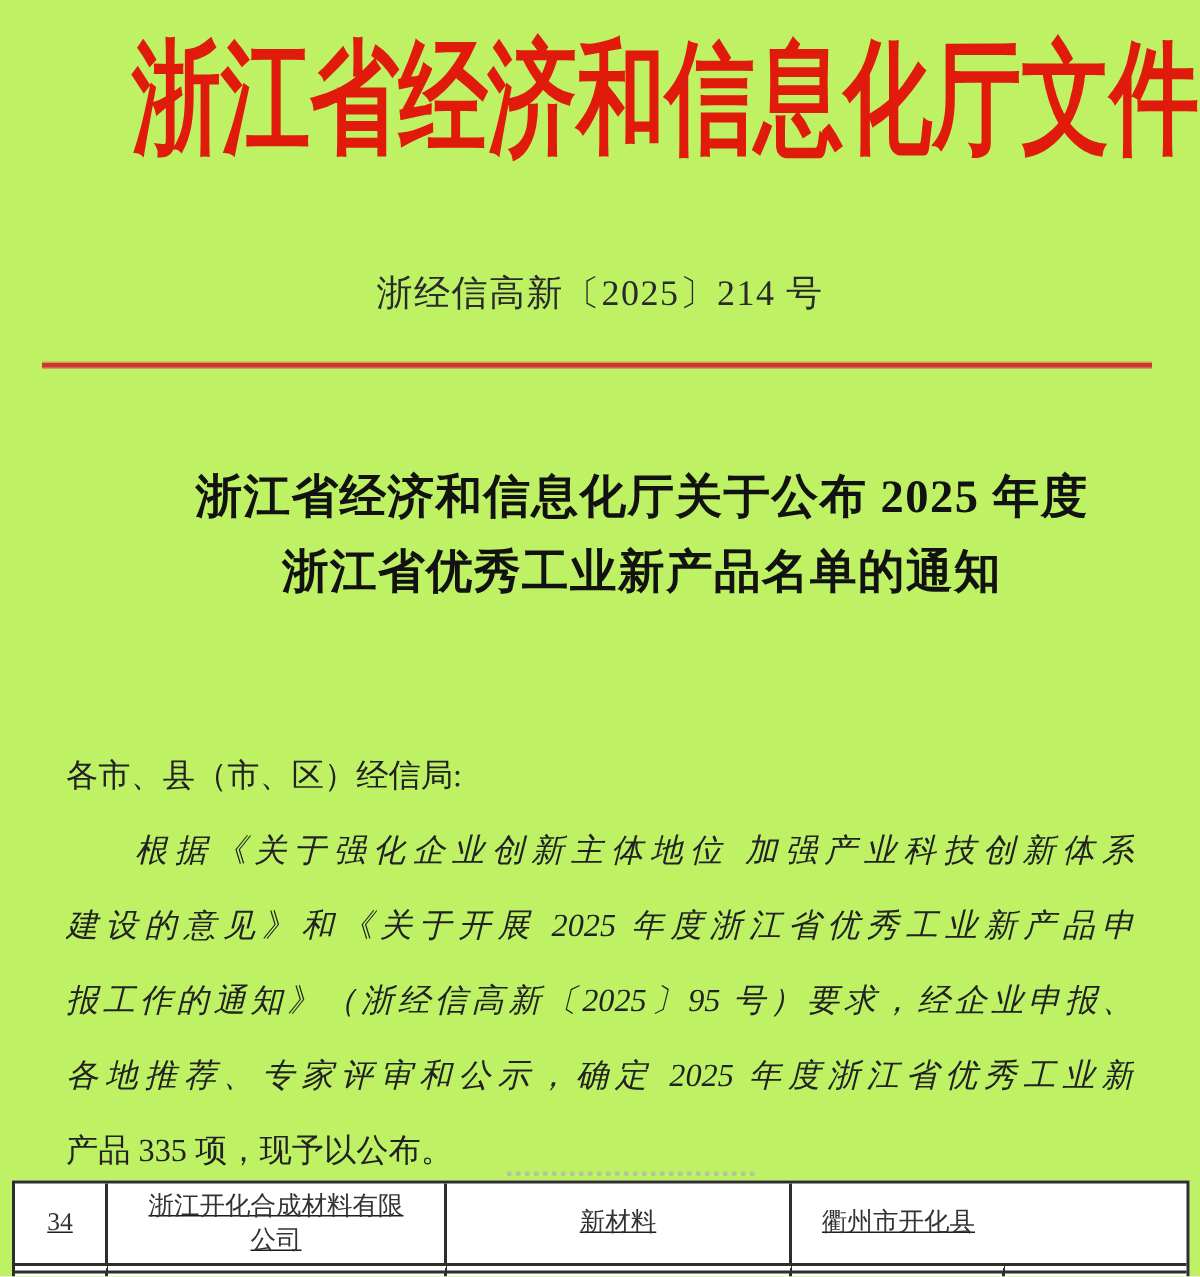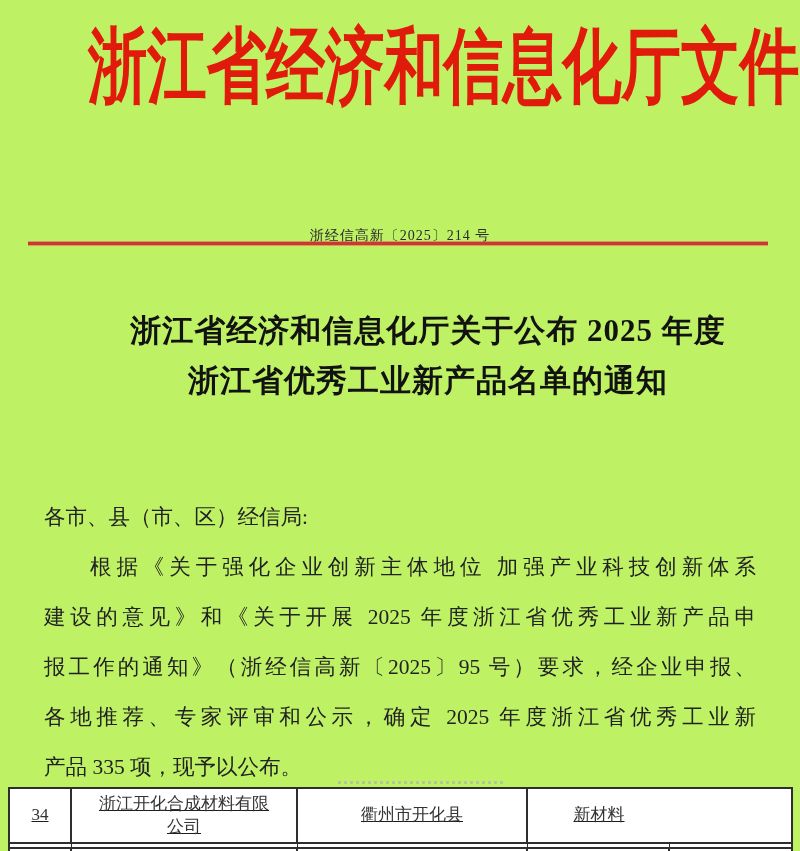--- a/index.html
+++ b/index.html
@@ -30,25 +30,24 @@
     line-height: 1.1;
   }
 
   
   .doc-number {
     position: absolute;
     top: 182px;
     left: 0;
     width: 800px;
     text-align: center;
-    font-size: 14px;
+    font-size: 24px;
     line-height: 28px;
     color: #2a2a2a;
     letter-spacing: 1px;
-    margin-top: 40px;
   }
 
   
   .red-rule {
     position: absolute;
     top: 242px;
     left: 28px;
     width: 740px;
     height: 3px;
     background: #cd372d;
@@ -82,20 +81,21 @@
   .line {
     height: 50px;
     line-height: 50px;
     white-space: nowrap;
   }
   .jline {
     white-space: normal;
     text-align: justify;
     text-align-last: justify;
     overflow: hidden;
+    font-style: italic;
   }
   .indent { text-indent: 46px; }
 
   
   .artifact-top {
     position: absolute;
     top: 781px;
     left: 338px;
     width: 165px;
     height: 0;
@@ -160,22 +160,22 @@
   </div>
 
   <div class="artifact-top"></div>
 
   <div class="ptable">
     <div class="trow main">
       <div class="tcell">34</div>
       <div class="tcell">
         <span class="company-span">浙江开化合成材料有限公司</span>
       </div>
+      <div class="tcell">新材料</div>
       <div class="tcell">衢州市开化县</div>
-      <div class="tcell">新材料</div>
     </div>
     <div class="trow next">
       <div class="tcell"></div>
       <div class="tcell"></div>
       <div class="tcell">
         
       </div>
       <div class="tcell"></div>
       <div class="tcell"></div>
     </div>

